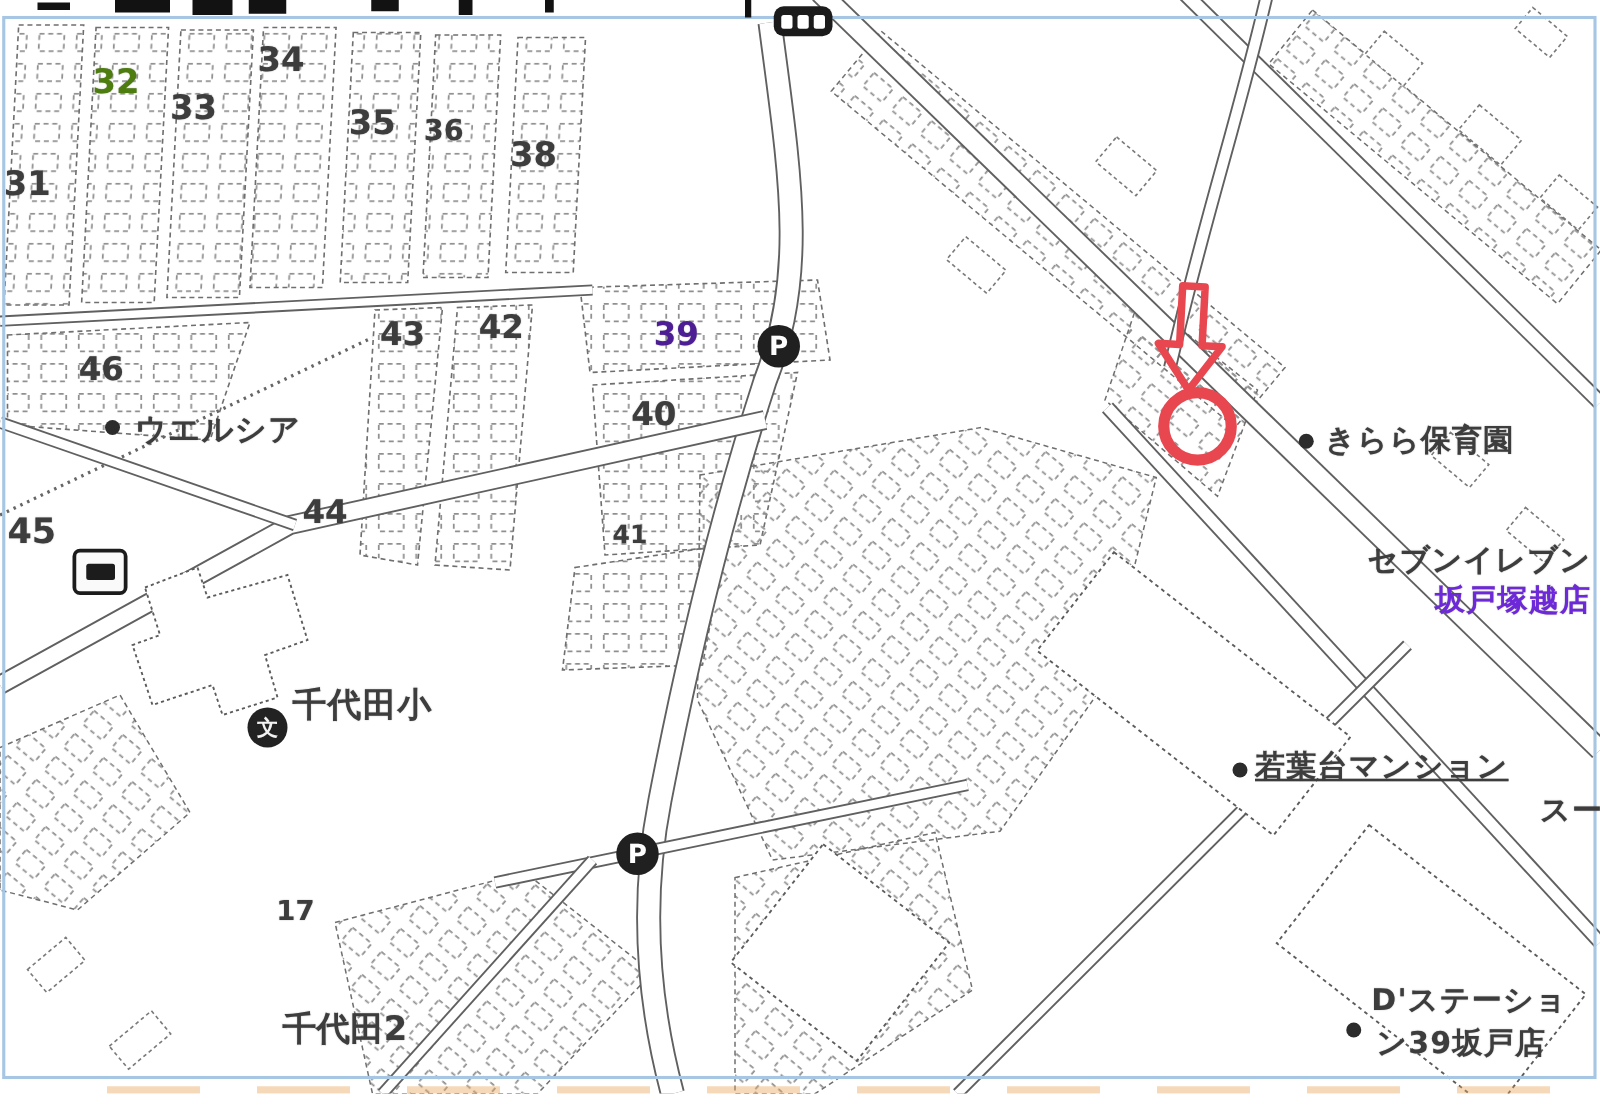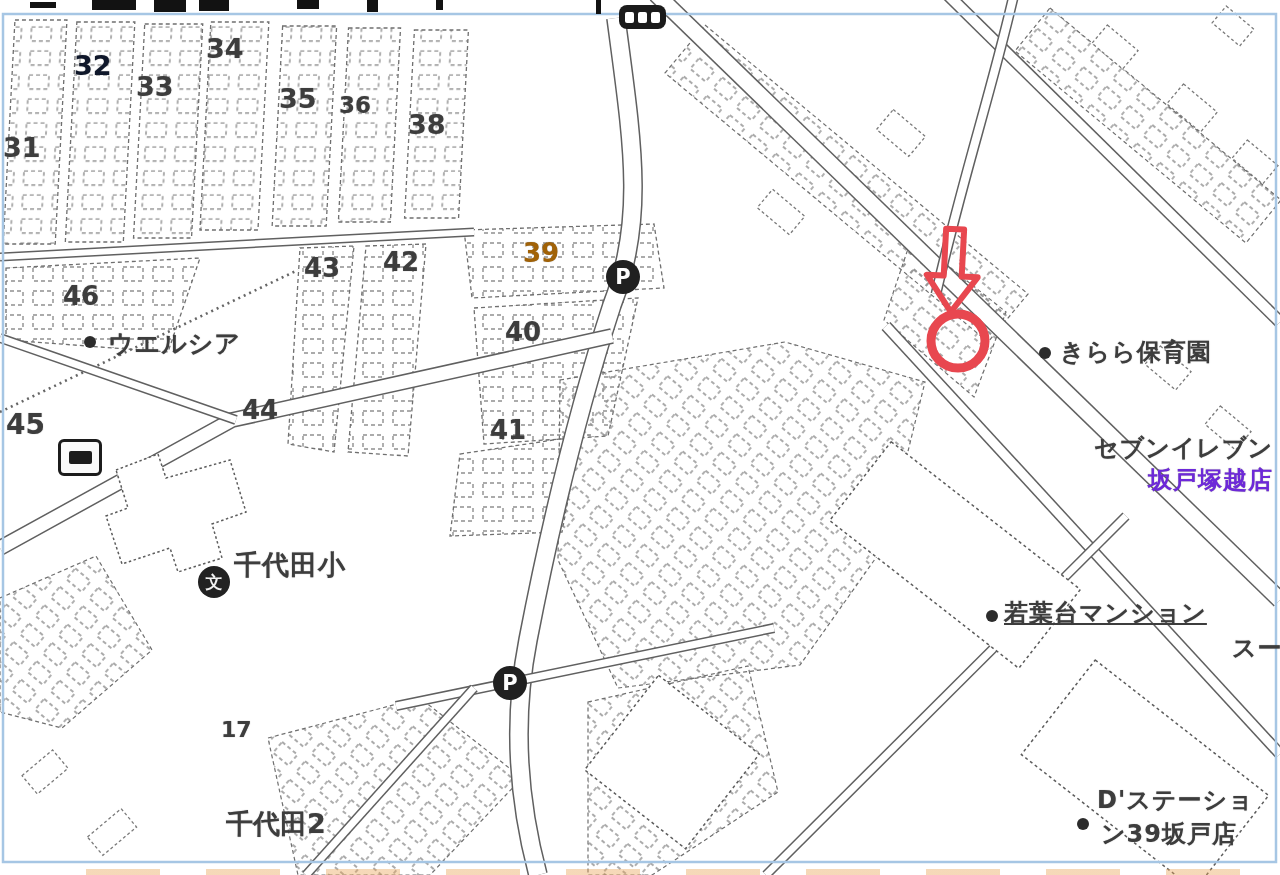--- a/index.html
+++ b/index.html
@@ -133,29 +133,29 @@
     <div class="frag" style="left:154px;top:0;width:32px;height:12px"></div>
     <div class="frag" style="left:199px;top:0;width:30px;height:11px"></div>
     <div class="frag" style="left:297px;top:0;width:22px;height:9px"></div>
     <div class="frag" style="left:367px;top:0;width:11px;height:12px"></div>
     <div class="frag" style="left:436px;top:0;width:7px;height:10px"></div>
     <div class="frag" style="left:596px;top:0;width:5px;height:14px"></div>
   </div>
 
   <div id="labels">
       <span class="label" style="left: 3px; top: 134px; font-size: 27px; color: rgb(61, 61, 61);">31</span>
-      <span class="label" style="left: 74px; top: 52px; font-size: 27px; color: #0f172a;">32</span>
+      <span class="label" style="left: 74px; top: 52px; font-size: 27px; color: #4d7c0f;">32</span>
       <span class="label" style="left: 136px; top: 73px; font-size: 27px; color: rgb(61, 61, 61);">33</span>
       <span class="label" style="left: 206px; top: 35px; font-size: 27px; color: rgb(61, 61, 61);">34</span>
       <span class="label" style="left: 279px; top: 85px; font-size: 27px; color: rgb(61, 61, 61);">35</span>
       <span class="label" style="left: 339px; top: 94px; font-size: 23px; color: rgb(61, 61, 61);">36</span>
       <span class="label" style="left: 408px; top: 111px; font-size: 27px; color: rgb(61, 61, 61);">38</span>
-      <span class="label" style="left: 523px; top: 240px; font-size: 26px; color: #a16207;">39</span>
+      <span class="label" style="left: 523px; top: 255px; font-size: 26px; color: #4c1d95;">39</span>
       <span class="label" style="left: 505px; top: 319px; font-size: 26px; color: rgb(61, 61, 61);">40</span>
-      <span class="label" style="left: 490px; top: 417px; font-size: 26px; color: rgb(61, 61, 61); text-align: right;">41</span>
+      <span class="label" style="left: 490px; top: 417px; font-size: 20px; color: rgb(61, 61, 61); text-align: right;">41</span>
       <span class="label" style="left: 383px; top: 249px; font-size: 26px; color: rgb(61, 61, 61);">42</span>
       <span class="label" style="left: 304px; top: 255px; font-size: 26px; color: rgb(61, 61, 61);">43</span>
       <span class="label" style="left: 242px; top: 397px; font-size: 26px; color: rgb(61, 61, 61);">44</span>
       <span class="label" style="left: 6px; top: 411px; font-size: 28px; color: rgb(61, 61, 61);">45</span>
       <span class="label" style="left: 63px; top: 283px; font-size: 26px; color: rgb(61, 61, 61);">46</span>
       <span class="label" style="left: 221px; top: 719px; font-size: 22px; color: rgb(61, 61, 61);">17</span>
       <span class="label" style="left: 226px; top: 762px; font-size: 27px; color: rgb(61, 61, 61); margin-top: 48px;">千代田2</span>
       <span class="label poi" style="left: 108px; top: 331px; font-size: 25px; color: rgb(61, 61, 61);">ウエルシア</span>
       <span class="label poi" style="left: 234px; top: 551px; font-size: 27px; color: rgb(61, 61, 61);">千代田小</span>
       <span class="label poi" style="left: 1060px; top: 340px; font-size: 24px; color: rgb(61, 61, 61);">きらら保育園</span>

